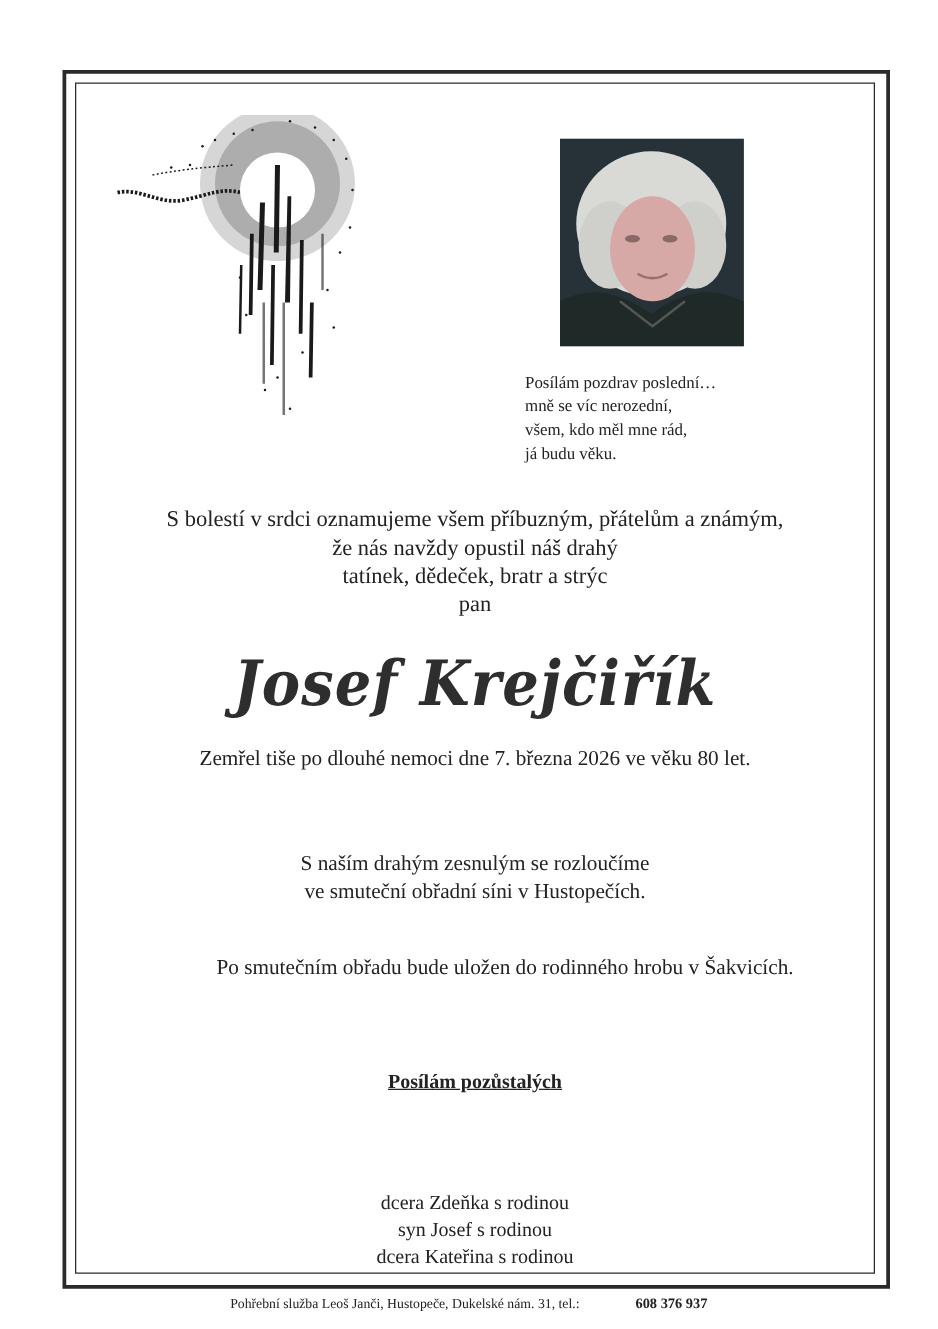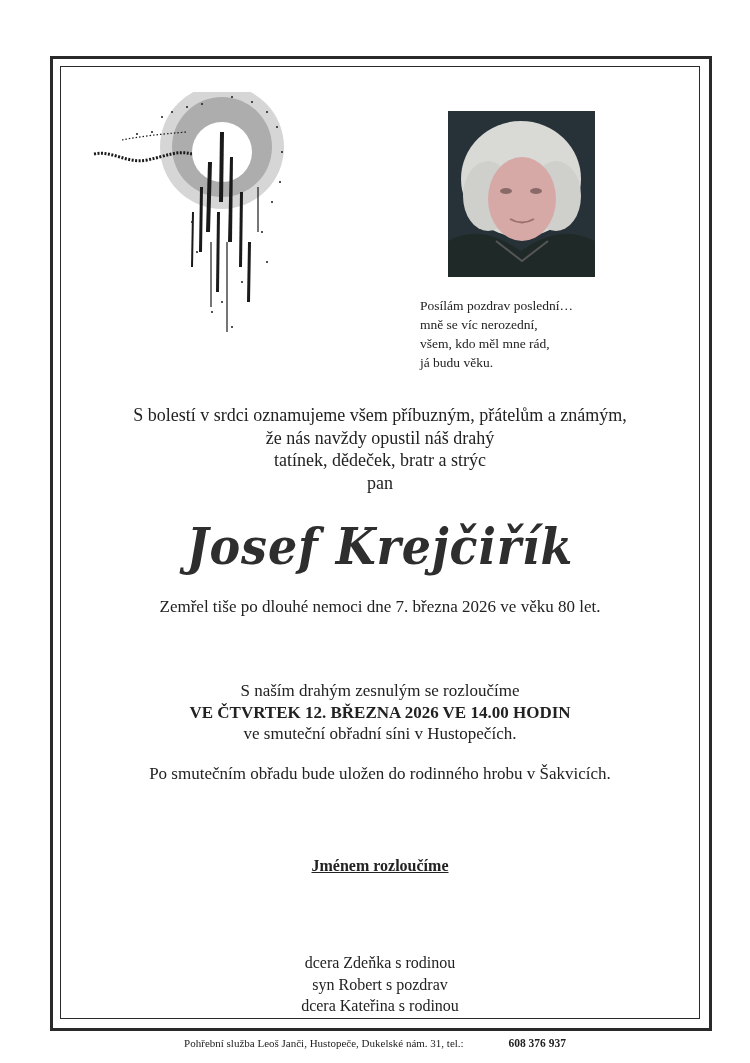--- a/index.html
+++ b/index.html
@@ -15,21 +15,21 @@
   .verse { position:absolute; left:420px; top:296px; width:200px; text-align:left;
            font-size:13.5px; line-height:19px; color:#222; }
   .centered { position:absolute; left:60px; width:640px; text-align:center; }
   .intro { top:404px; font-size:18px; line-height:22.5px; }
   .name { top:512px; font-size:50px; font-style:italic; font-weight:bold;
           font-family:"DejaVu Serif", "Liberation Serif", serif; letter-spacing:1px;
           color:#2e2e2e; line-height:70px; transform:scaleX(0.92); }
   .death { top:596px; font-size:17px; line-height:22px; }
   .ceremony { top:680px; font-size:17px; line-height:21.5px; }
   .ceremony .bold { font-weight:bold; }
-  .burial { top:763px; font-size:17px; line-height:22px; }
+  .burial { top:763px; font-size:17px; line-height:22px;margin-left:24px; }
   .survivors-h { top:857px; font-size:16px; font-weight:bold; text-decoration:underline; }
   .survivors { top:952px; font-size:16px; line-height:21.5px; }
   .footer { position:absolute; left:0; width:750px; top:1037px; text-align:center;
             font-size:11px; color:#222; }
   .footer .phone { font-weight:bold; font-size:11.5px;margin-left:42px; }
 </style>
 </head>
 <body>
 
 <div class="outer-frame"></div>
@@ -124,29 +124,28 @@
   <div>tatínek, dědeček, bratr a strýc</div>
   <div>pan</div>
 </div>
 
 <div class="centered name">Josef Krejčiřík</div>
 
 <div class="centered death">Zemřel tiše po dlouhé nemoci dne  7. března 2026 ve věku 80 let.</div>
 
 <div class="centered ceremony">
   <div>S naším drahým zesnulým se rozloučíme</div>
-  <div class="bold">VE ČTVRTEK  12. BŘEZNA 2026 VE 14.00 HODIN</div>
   <div>ve smuteční obřadní síni v Hustopečích.</div>
 </div>
 
 <div class="centered burial">Po smutečním obřadu bude uložen do rodinného hrobu v Šakvicích.</div>
 
-<div class="centered survivors-h">Jménem rozloučíme</div>
+<div class="centered survivors-h">Posílám pozůstalých</div>
 
 <div class="centered survivors">
   <div>dcera Zdeňka s rodinou</div>
-  <div>syn Robert s pozdrav</div>
+  <div>syn Josef s rodinou</div>
   <div>dcera Kateřina s rodinou</div>
 </div>
 
 <div class="footer">
   <span>Pohřební služba Leoš Janči, Hustopeče, Dukelské nám. 31, tel.: </span><span class="phone">608 376 937</span>
 </div>
 
 </body></html>

